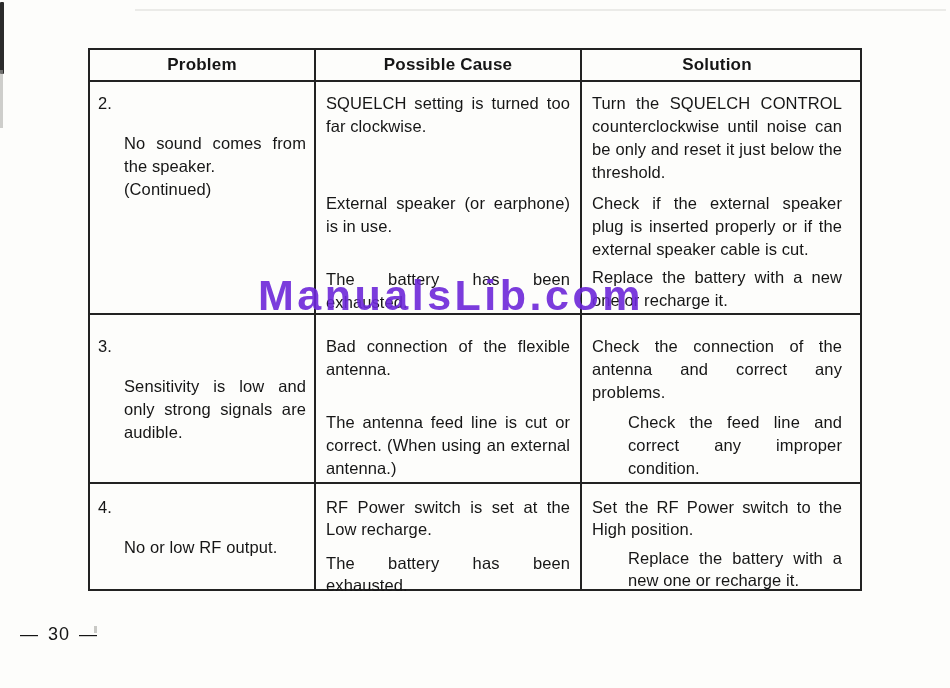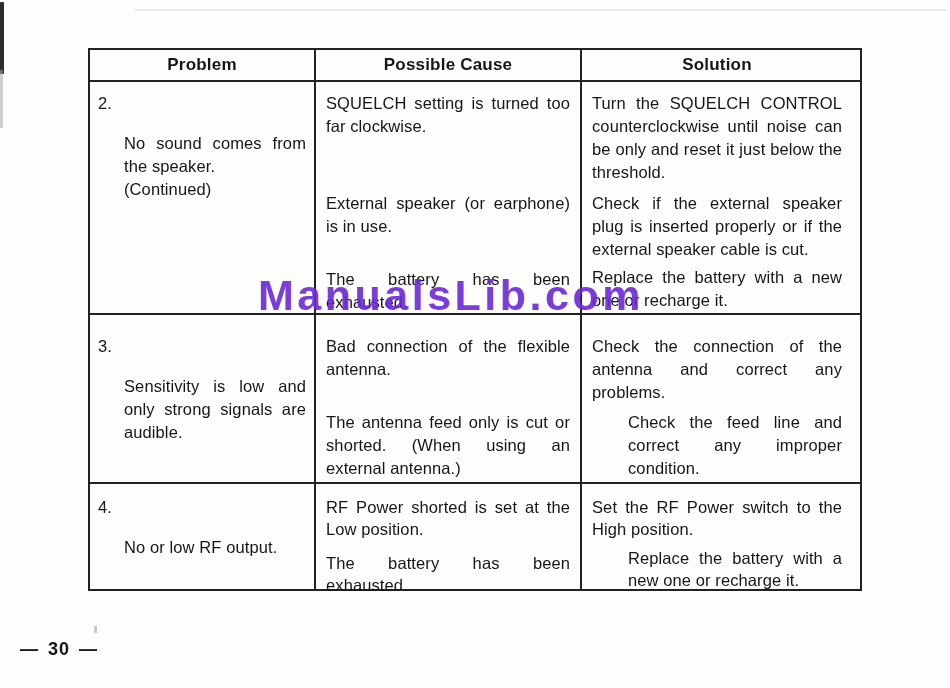--- a/index.html
+++ b/index.html
@@ -80,24 +80,23 @@
   
   .watermark {
     position: absolute; left: 258px; top: 271px;
     font-size: 43px; font-weight: bold; letter-spacing: 3.5px;
     color: #6d28d9; opacity: .9; z-index: 5;
     white-space: nowrap;
   }
 
   
   .pageno {
-    position: absolute; left: 20px; top: 639px;
+    position: absolute; left: 20px; top: 624px;
     font-size: 18px; letter-spacing: 1px; word-spacing: 3px;
     color: #141414;
-    font-weight: bold;
   }
 </style>
 </head>
 <body>
 
 <div class="page">
 
   <div class="artifact-edge-dark"></div>
   <div class="artifact-edge-light"></div>
   <div class="artifact-top-streak"></div>
@@ -133,37 +132,37 @@
 
     <div class="trow r3">
       <div class="cell c1">
         <div class="prob">
           <span class="num">3.</span>
           <span class="ptxt">Sensitivity is low and only strong signals are audible.</span>
         </div>
       </div>
       <div class="cell c2">
         <div class="p">Bad connection of the flexible antenna.</div>
-        <div class="p m30">The antenna feed only is cut or shorted. (When using an external antenna.)</div>
+        <div class="p m30">The antenna feed line is cut or correct. (When using an external antenna.)</div>
       </div>
       <div class="cell c3">
         <div class="p">Check the connection of the antenna and correct any problems.</div>
         <div class="p m7">Check the feed line and correct any improper condition.</div>
       </div>
     </div>
 
     <div class="trow r4">
       <div class="cell c1">
         <div class="prob">
           <span class="num">4.</span>
           <span class="ptxt">No or low RF output.</span>
         </div>
       </div>
       <div class="cell c2">
-        <div class="p">RF Power shorted is set at the Low position.</div>
+        <div class="p">RF Power switch is set at the Low recharge.</div>
         <div class="p m12">The battery has been exhausted.</div>
       </div>
       <div class="cell c3">
         <div class="p">Set the RF Power switch to the High position.</div>
         <div class="p m7">Replace the battery with a new one or recharge it.</div>
       </div>
     </div>
 
   </div>
 

